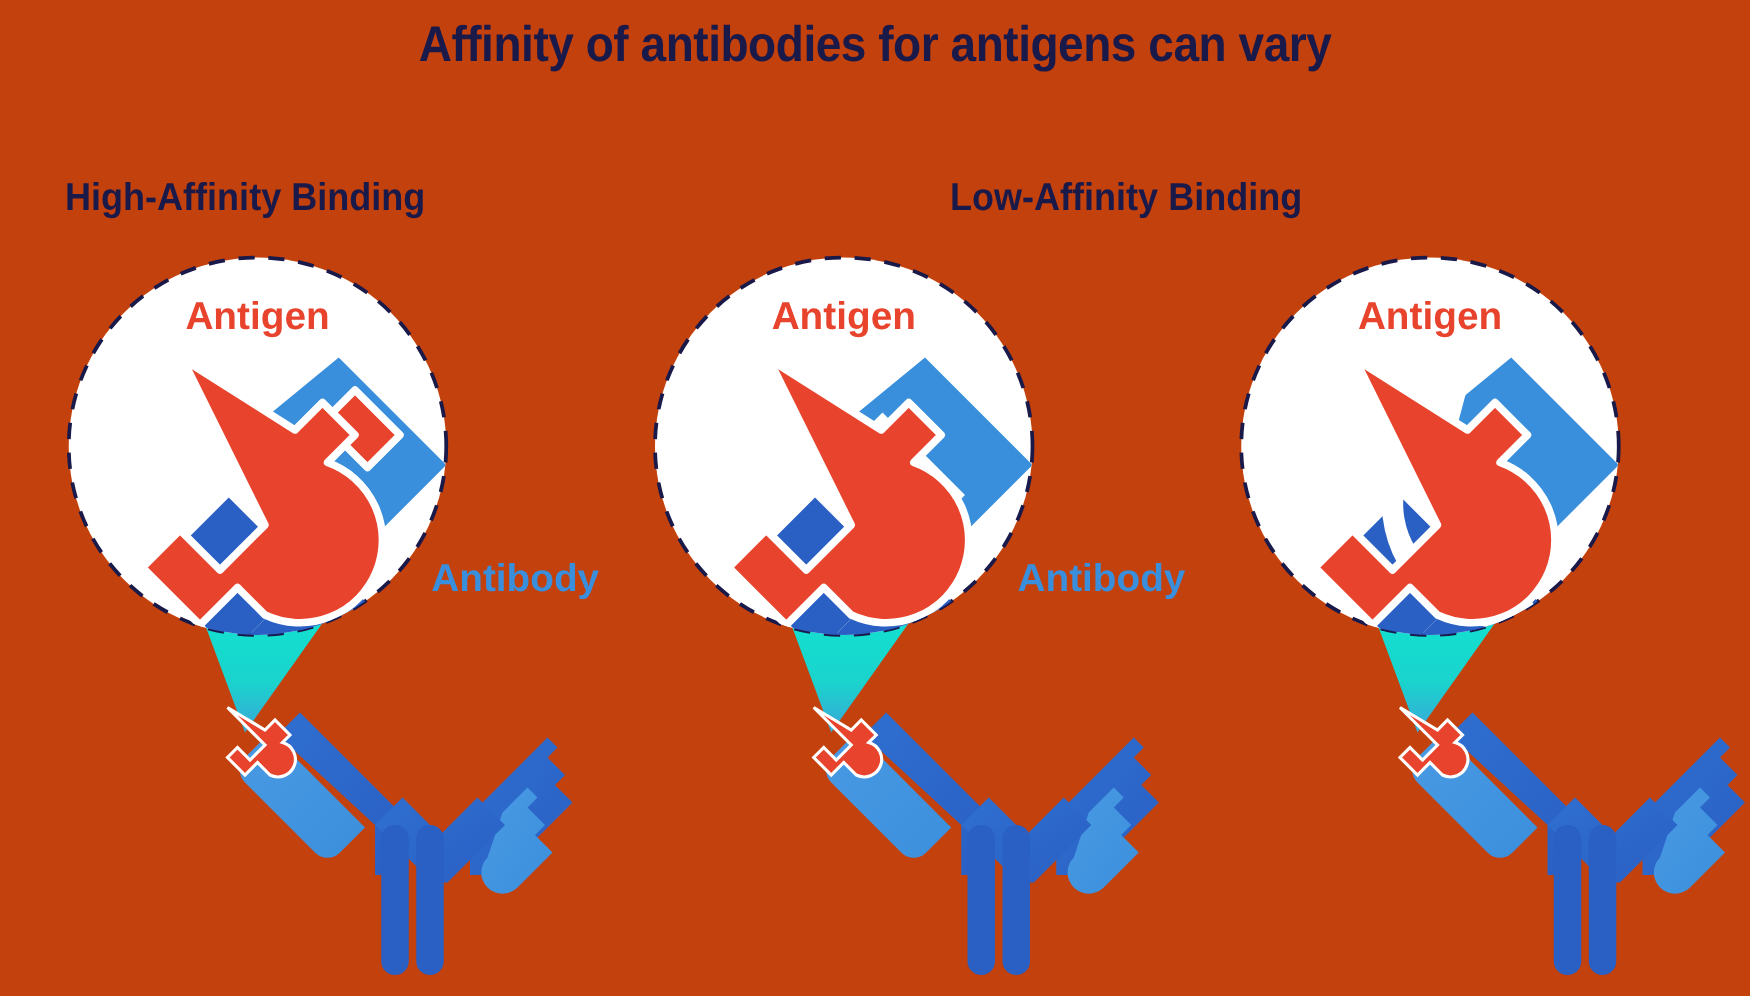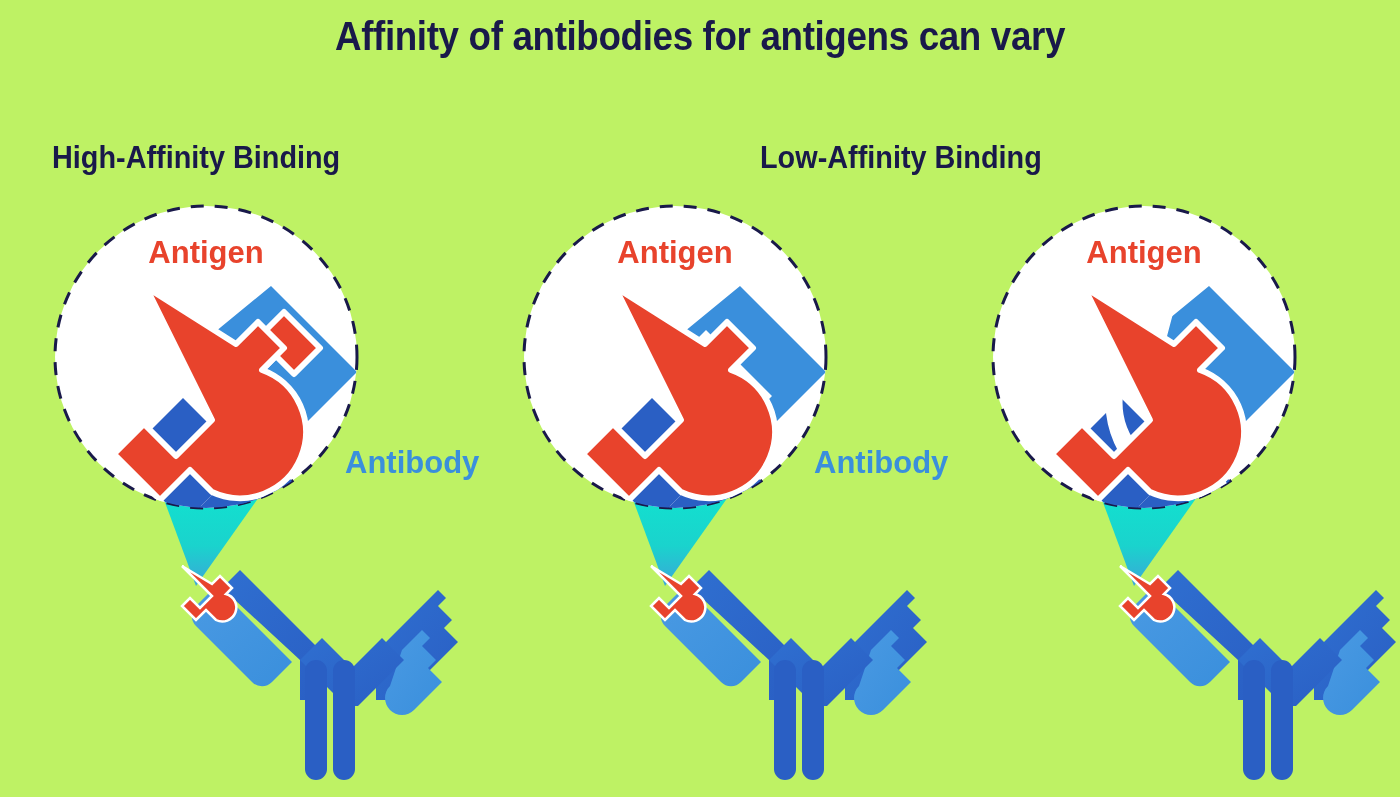--- a/index.html
+++ b/index.html
@@ -12,21 +12,21 @@
     width: 1400px;
     height: 797px;
     overflow: hidden;
     font-family: "Liberation Sans", "DejaVu Sans", sans-serif;
     position: relative;
   }
   #figure {
     position: relative;
     width: 1400px;
     height: 797px;
-    background: #bef264;
+    background: #c2410c;
   }
   .title {
     position: absolute;
     left: 0;
     top: 14px;
     width: 1400px;
     text-align: center;
     font-size: 40px;
     font-weight: bold;
     color: #19194a;

